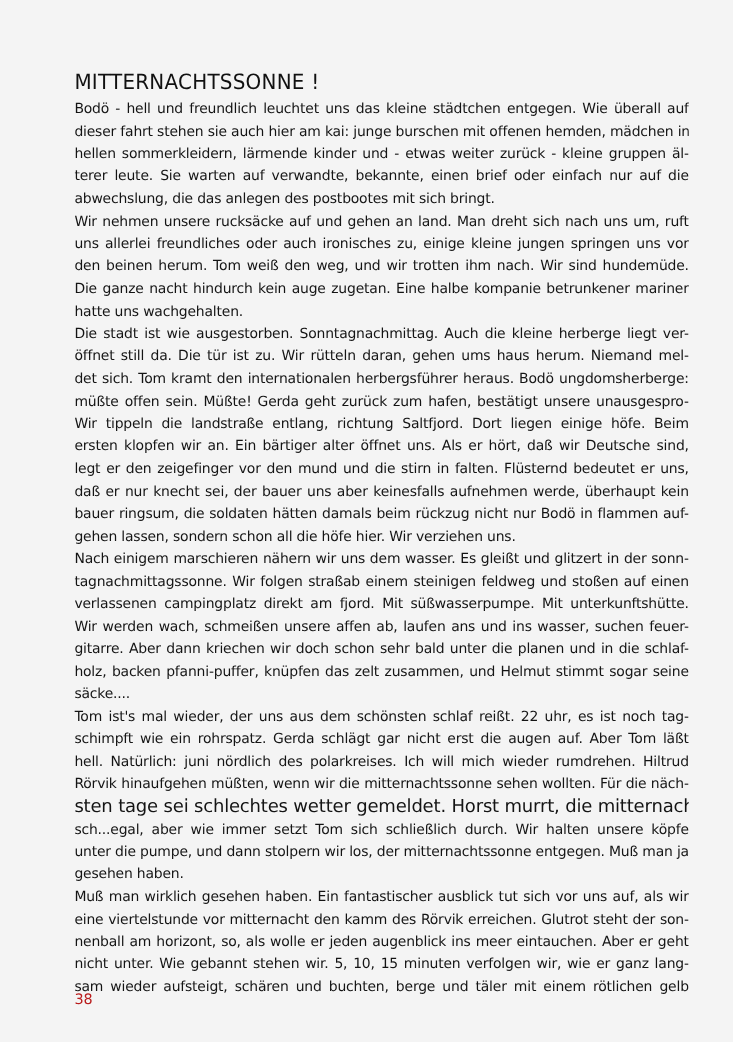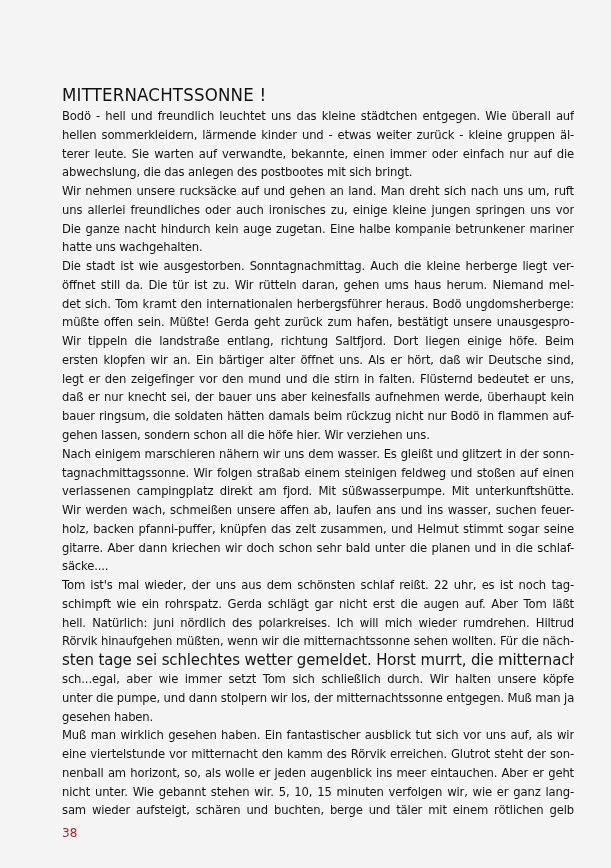--- a/index.html
+++ b/index.html
@@ -3,21 +3,21 @@
 <meta charset="utf-8">
 <style>
   html, body { margin: 0; padding: 0; }
   body {
     width: 611px; height: 868px; overflow: hidden;
     background: #f4f4f4;
     font-family: "DejaVu Sans", sans-serif;
     color: #141414;
     position: relative;
   }
-  .page { position: absolute; left: 62px; top: 58px; width: 512px; margin-top: 26px; }
+  .page { position: absolute; left: 62px; top: 58px; width: 512px; }
   .title {
     font-size: 17.5px; font-weight: normal; letter-spacing: 0.2px;
     line-height: 22px; margin: 0; color: #111;
     transform: scaleX(0.95); transform-origin: left;
   }
   .lines { margin-top: 1px; }
   .line {
     font-size: 11.6px; line-height: 18.77px; height: 18.77px;
     white-space: nowrap; text-align: justify; text-align-last: justify;
     display: block; width: 512px; overflow: hidden; letter-spacing: -0.15px;
@@ -28,43 +28,45 @@
     font-size: 12px; color: #b91c1c;
   }
 </style>
 </head>
 <body>
 
 <div class="page">
   <h1 class="title">MITTERNACHTSSONNE !</h1>
   <div class="lines" id="lines">
       <span class="line">Bodö - hell und freundlich leuchtet uns das kleine städtchen entgegen. Wie überall auf</span>
+      <span class="line">dieser fahrt stehen sie auch hier am kai: junge burschen mit offenen hemden, mädchen in</span>
       <span class="line">hellen sommerkleidern, lärmende kinder und - etwas weiter zurück - kleine gruppen äl-</span>
-      <span class="line">terer leute. Sie warten auf verwandte, bekannte, einen immer oder einfach nur auf die</span>
+      <span class="line">terer leute. Sie warten auf verwandte, bekannte, einen brief oder einfach nur auf die</span>
       <span class="line last">abwechslung, die das anlegen des postbootes mit sich bringt.</span>
       <span class="line">Wir nehmen unsere rucksäcke auf und gehen an land. Man dreht sich nach uns um, ruft</span>
       <span class="line">uns allerlei freundliches oder auch ironisches zu, einige kleine jungen springen uns vor</span>
+      <span class="line">den beinen herum. Tom weiß den weg, und wir trotten ihm nach. Wir sind hundemüde.</span>
       <span class="line">Die ganze nacht hindurch kein auge zugetan. Eine halbe kompanie betrunkener mariner</span>
       <span class="line last">hatte uns wachgehalten.</span>
       <span class="line">Die stadt ist wie ausgestorben. Sonntagnachmittag. Auch die kleine herberge liegt ver-</span>
       <span class="line">öffnet still da. Die tür ist zu. Wir rütteln daran, gehen ums haus herum. Niemand mel-</span>
       <span class="line">det sich. Tom kramt den internationalen herbergsführer heraus. Bodö ungdomsherberge:</span>
       <span class="line">müßte offen sein. Müßte! Gerda geht zurück zum hafen, bestätigt unsere unausgespro-</span>
       <span class="line">Wir tippeln die landstraße entlang, richtung Saltfjord. Dort liegen einige höfe. Beim</span>
       <span class="line">ersten klopfen wir an. Ein bärtiger alter öffnet uns. Als er hört, daß wir Deutsche sind,</span>
       <span class="line">legt er den zeigefinger vor den mund und die stirn in falten. Flüsternd bedeutet er uns,</span>
       <span class="line">daß er nur knecht sei, der bauer uns aber keinesfalls aufnehmen werde, überhaupt kein</span>
       <span class="line">bauer ringsum, die soldaten hätten damals beim rückzug nicht nur Bodö in flammen auf-</span>
       <span class="line last">gehen lassen, sondern schon all die höfe hier. Wir verziehen uns.</span>
       <span class="line">Nach einigem marschieren nähern wir uns dem wasser. Es gleißt und glitzert in der sonn-</span>
       <span class="line">tagnachmittagssonne. Wir folgen straßab einem steinigen feldweg und stoßen auf einen</span>
       <span class="line">verlassenen campingplatz direkt am fjord. Mit süßwasserpumpe. Mit unterkunftshütte.</span>
       <span class="line">Wir werden wach, schmeißen unsere affen ab, laufen ans und ins wasser, suchen feuer-</span>
+      <span class="line">gitarre. Aber dann kriechen wir doch schon sehr bald unter die planen und in die schlaf-</span>
       <span class="line">holz, backen pfanni-puffer, knüpfen das zelt zusammen, und Helmut stimmt sogar seine</span>
-      <span class="line">gitarre. Aber dann kriechen wir doch schon sehr bald unter die planen und in die schlaf-</span>
       <span class="line last">säcke....</span>
       <span class="line">Tom ist's mal wieder, der uns aus dem schönsten schlaf reißt. 22 uhr, es ist noch tag-</span>
       <span class="line">schimpft wie ein rohrspatz. Gerda schlägt gar nicht erst die augen auf. Aber Tom läßt</span>
       <span class="line">hell. Natürlich: juni nördlich des polarkreises. Ich will mich wieder rumdrehen. Hiltrud</span>
       <span class="line">Rörvik hinaufgehen müßten, wenn wir die mitternachtssonne sehen wollten. Für die näch-</span>
       <span class="line" style="font-size: 15px;">sten tage sei schlechtes wetter gemeldet. Horst murrt, die mitternachtssonne sei ihm heute</span>
       <span class="line">sch...egal, aber wie immer setzt Tom sich schließlich durch. Wir halten unsere köpfe</span>
       <span class="line">unter die pumpe, und dann stolpern wir los, der mitternachtssonne entgegen. Muß man ja</span>
       <span class="line last">gesehen haben.</span>
       <span class="line">Muß man wirklich gesehen haben. Ein fantastischer ausblick tut sich vor uns auf, als wir</span>

